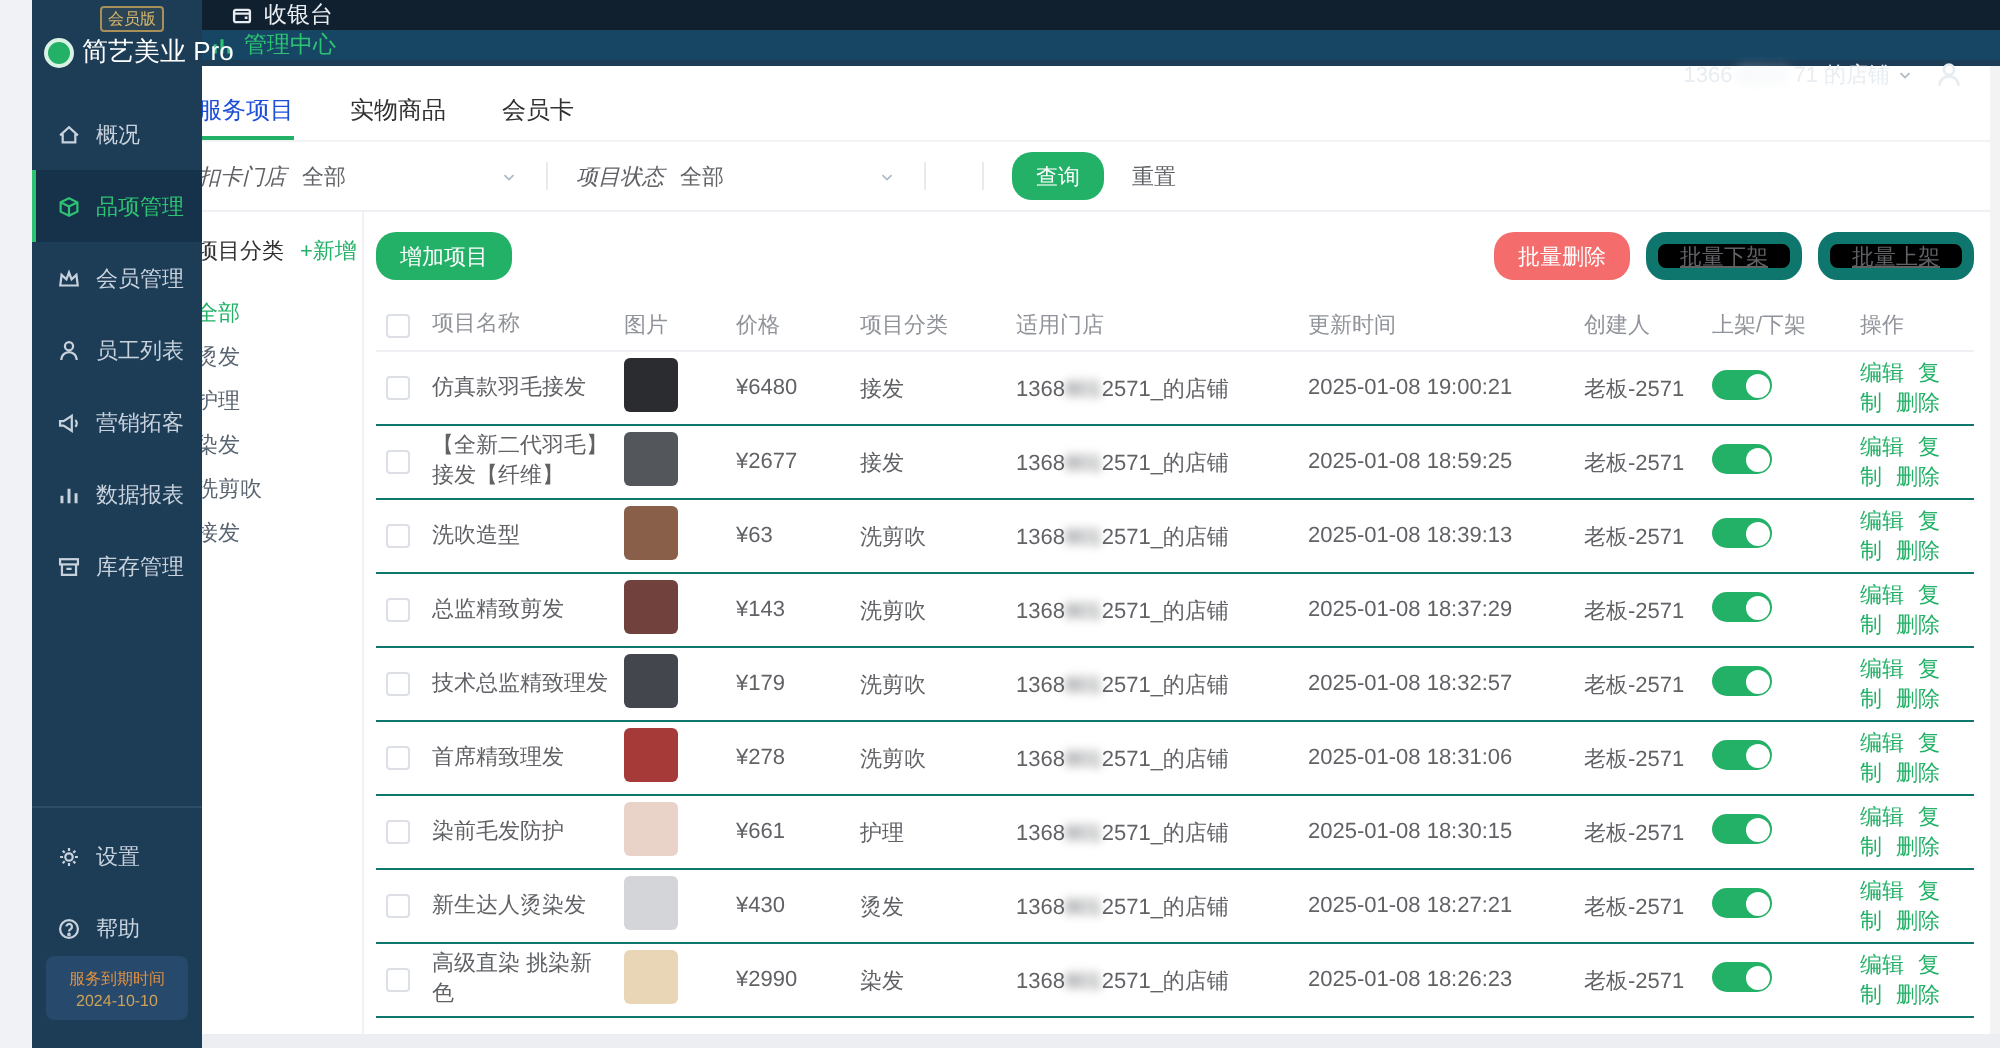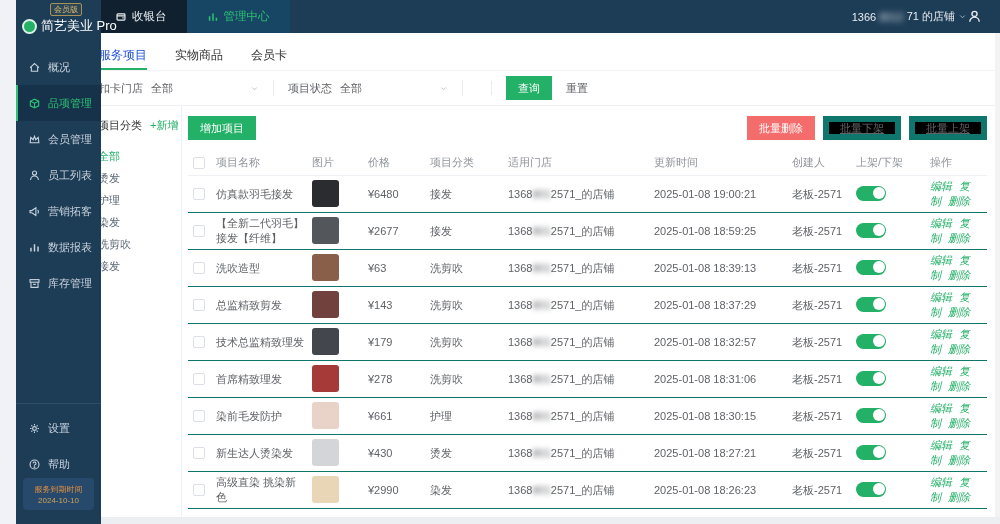--- a/index.html
+++ b/index.html
@@ -20,50 +20,50 @@
   .menu-item.active { background:#16314a; color:#2ec273; border-left:2px solid #2ec273; padding-left:10px; }
   .menu-label { font-size:11px; white-space:nowrap; }
   .side-divider { border-top:1px solid #2e4d68; margin:0 0 8px 0; position:absolute; left:0; right:0; top:403px; }
   .side-foot { position:absolute; left:0; top:410px; width:85px; }
   .expire-box { position:absolute; left:7px; top:478px; width:71px; height:32px; background:#27496b; border-radius:4px;
     display:flex; flex-direction:column; align-items:center; justify-content:center; gap:1px; }
   .expire-label { color:#e2903f; font-size:8px; }
   .expire-date { color:#cda25a; font-size:8px; }
 
   
-  .topbar { position:absolute; left:85px; top:0; width:915px; height:33px; background:#1d3c56; display:flex; align-items:stretch; z-index:2; }
+  .topbar { position:absolute; left:85px; top:0; width:915px; height:33px; background:#1d3c56; display:flex; align-items:stretch; z-index:2;flex-direction:column; }
   .top-tab { display:flex; align-items:center; gap:5px; padding:0 20px; cursor:pointer; font-size:11.5px; }
   .top-tab svg { width:12px; height:12px; stroke:currentColor; fill:none; stroke-width:1.4; }
   .tab-cashier { background:#10202f; color:#e8edf2; margin-left:10px; }
   .tab-admin { background:#164664; color:#2ec273; }
-  .top-right { margin-left:auto; display:flex; align-items:center; padding-right:18px; color:#e8edf2; }
+  .top-right { margin-left:auto; display:flex; align-items:center; gap:10px; padding-right:18px; color:#e8edf2; }
   .acct { display:flex; align-items:center; gap:3px; cursor:pointer; }
   .blurred { filter:blur(3px); }
   .caret { width:9px; height:9px; stroke:#aebbc6; fill:none; stroke-width:1.4; }
   .avatar-icon { width:15px; height:15px; stroke:#e8edf2; fill:none; stroke-width:1.3; cursor:pointer; }
 
   
   .card { position:absolute; left:85px; top:33px; width:910px; height:484px; background:#fff; overflow:hidden; }
   .scrollbar { position:absolute; right:0; top:33px; width:5px; height:484px; background:#f3f3f3; }
   .bottom-strip { position:absolute; left:85px; top:517px; width:915px; height:7px; background:#eceef1; }
 
   .tabs-row { display:flex; gap:28px; padding:14px 0 0 14px; height:38px; border-bottom:1px solid #f2f3f5; }
   .m-tab { font-size:12px; color:#303133; padding-bottom:9px; cursor:pointer; position:relative; }
   .m-tab.active { color:#1d4ed8; }
   .m-tab.active:after { content:""; position:absolute; left:0; right:0; bottom:0; height:2px; background:#23b067; }
 
   .filter-row { display:flex; align-items:center; height:34px; padding-left:14px; }
-  .f-label { color:#606266; margin-right:8px; }
+  .f-label { color:#606266; margin-right:8px;font-style:italic; }
   .f-select { display:flex; align-items:center; width:108px; justify-content:space-between; cursor:pointer; color:#606266; }
   .v-div { width:1px; height:14px; background:#e8eaee; margin:0 14px; }
   .search-box { display:flex; align-items:center; gap:5px; width:112px; height:24px; border:1px solid #dcdfe6; border-radius:3px; padding:0 7px; }
   .search-box svg { width:11px; height:11px; stroke:#b6bac2; fill:none; stroke-width:1.4; }
   .search-box input { border:none; outline:none; width:80px; font-size:10.5px; color:#606266; font-family:inherit; }
   .search-box input::placeholder { color:#bfc3cb; }
-  .btn { display:inline-flex; align-items:center; justify-content:center; height:24px; border-radius:0; cursor:pointer;
+  .btn { display:inline-flex; align-items:center; justify-content:center; height:24px; border-radius:10px; cursor:pointer;
     font-size:11px; border:1px solid transparent; padding:0 11px; }
   .btn-green { background:#23b067; color:#fff; }
   .btn-plain-text { color:#606266; cursor:pointer; }
   .hr { border-top:1px solid #eef0f3; }
 
   .body-wrap { display:flex; }
   .cat-panel { width:97px; flex:none; border-right:1px solid #f0f1f4; padding:12px 0 0 13px; height:420px; }
   .cat-head { display:flex; align-items:center; gap:8px; }
   .cat-title { color:#303133; }
   .cat-add { color:#23b067; cursor:pointer; }
@@ -81,21 +81,21 @@
   .tr { display:flex; align-items:center; border-bottom:1px solid #0f766e; min-height:37px; }
   .tr.head { min-height:26px; color:#909399; border-bottom:1px solid #eef0f3; }
   .td { padding-right:6px; }
   .c0{width:28px; display:flex; justify-content:center;} .c1{width:96px; line-height:1.35;} .c2{width:56px;}
   .c3{width:62px;} .c4{width:78px;} .c5{width:146px;} .c6{width:138px;} .c7{width:64px;} .c8{width:74px;} .c9{flex:1;}
   .checkbox { width:12px; height:12px; border:1px solid #dcdfe6; border-radius:2px; background:#fff; cursor:pointer; display:inline-block; }
   .photo { width:27px; height:27px; border-radius:3px; display:inline-block; }
   .blur-num { filter:blur(2.5px); }
   .toggle { width:30px; height:15px; border-radius:8px; background:#23b067; position:relative; display:inline-block; cursor:pointer; }
   .toggle .knob { position:absolute; right:1.5px; top:1.5px; width:12px; height:12px; border-radius:50%; background:#fff; }
-  .ops a { color:#23b067; cursor:pointer; margin-right:7px; text-decoration:none;font-style:italic; }
+  .ops a { color:#23b067; cursor:pointer; margin-right:7px; text-decoration:none; }
 
   .pager { display:flex; align-items:center; justify-content:flex-end; gap:7px; padding:9px 10px 0 0; color:#606266; }
 </style>
 </head>
 <body>
 
 <div class="app">
 
   <aside class="sidebar">
     <span class="brand-badge">会员版</span>

